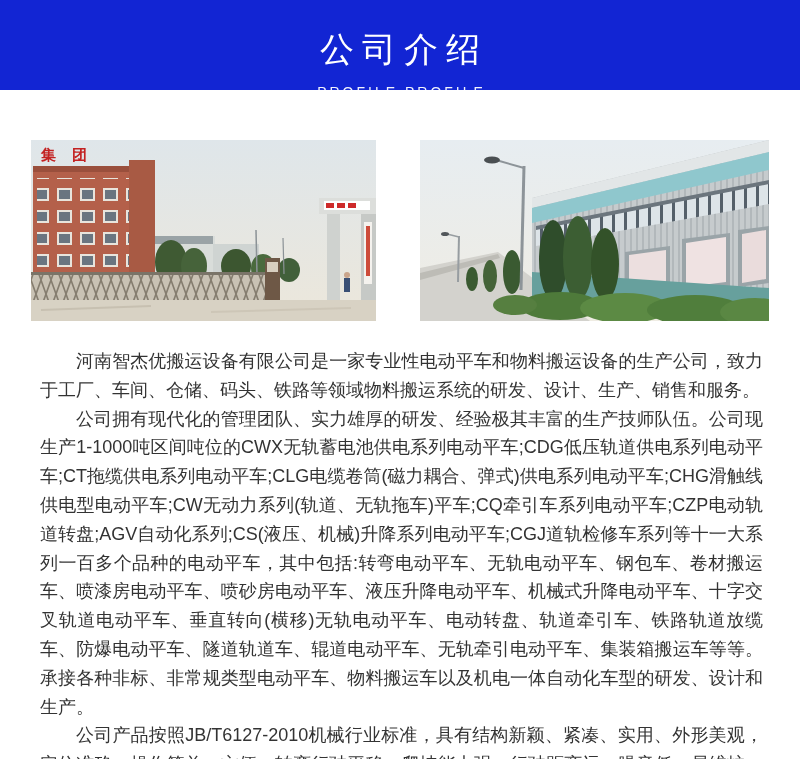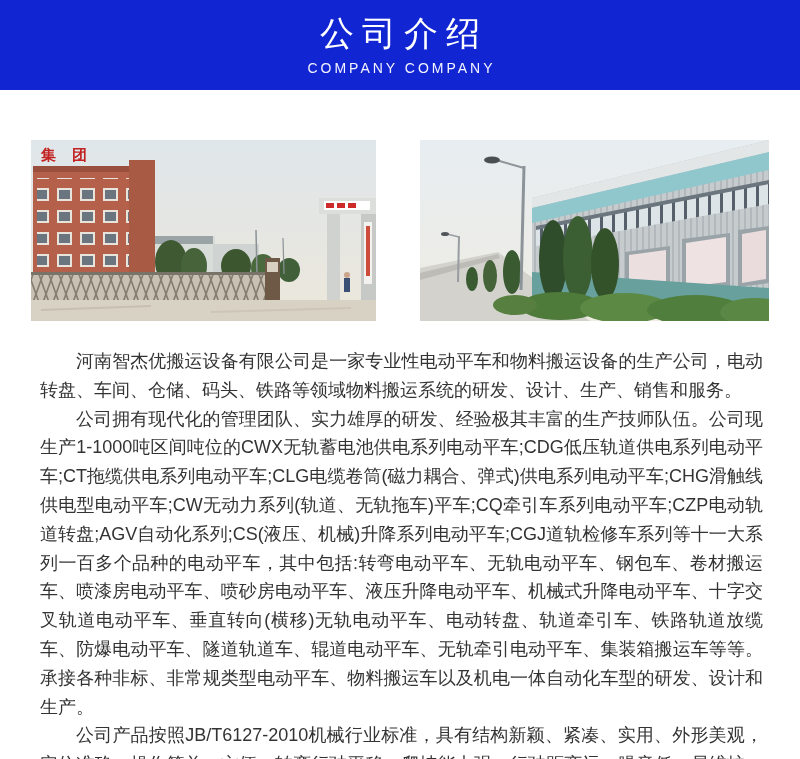--- a/index.html
+++ b/index.html
@@ -15,21 +15,21 @@
   .banner {
     width: 100%;
     height: 90px;
     background: #1225d3;
     color: #ffffff;
     text-align: center;
     box-sizing: border-box;
     padding-top: 15px;
   }
   .banner-title {
-    margin: 0;
+    margin: 16px;
     font-size: 34px;
     font-weight: 400;
     letter-spacing: 8px;
     text-indent: 8px;
     line-height: 1.1;
   }
   .banner-subtitle {
     margin: 8px 0 0 0;
     font-size: 14px;
     font-weight: 400;
@@ -65,21 +65,21 @@
     text-indent: 2em;
   }
 </style>
 </head>
 <body>
 
 <div class="page">
 
   <div class="banner" style="background: rgb(18, 37, 211); color: rgb(255, 255, 255);">
     <h1 class="banner-title">公司介绍</h1>
-    <div class="banner-subtitle">COMPANY COMPANY</div>
+    <div class="banner-subtitle">PROFILE PROFILE</div>
   </div>
 
   <div class="photos">
 
     <div class="photo photo-left">
       <svg width="345" height="181" viewBox="0 0 345 181">
         <defs>
           <linearGradient id="skyL" x1="0" y1="0" x2="0" y2="1">
             <stop offset="0" stop-color="#dfe6ea"></stop>
             <stop offset="1" stop-color="#ece7db"></stop>
@@ -196,18 +196,18 @@
         <line x1="104" y1="28" x2="76" y2="20" stroke="#8d9499" stroke-width="2"></line>
         <ellipse cx="72" cy="20" rx="8" ry="3.5" fill="#4a4f52"></ellipse>
         <line x1="38" y1="142" x2="39" y2="96" stroke="#979da1" stroke-width="2"></line>
         <line x1="39" y1="97" x2="27" y2="94" stroke="#979da1" stroke-width="1.5"></line>
         <ellipse cx="25" cy="94" rx="4" ry="2" fill="#51565a"></ellipse>
       </svg>
     </div>
   </div>
 
   <div class="profile" style="color: rgb(51, 51, 51);">
-    <p>河南智杰优搬运设备有限公司是一家专业性电动平车和物料搬运设备的生产公司，电动转盘、车间、仓储、码头、铁路等领域物料搬运系统的研发、设计、生产、销售和服务。</p>
+    <p>河南智杰优搬运设备有限公司是一家专业性电动平车和物料搬运设备的生产公司，致力于工厂、车间、仓储、码头、铁路等领域物料搬运系统的研发、设计、生产、销售和服务。</p>
     <p>公司拥有现代化的管理团队、实力雄厚的研发、经验极其丰富的生产技师队伍。公司现生产1-1000吨区间吨位的CWX无轨蓄电池供电系列电动平车;CDG低压轨道供电系列电动平车;CT拖缆供电系列电动平车;CLG电缆卷筒(磁力耦合、弹式)供电系列电动平车;CHG滑触线供电型电动平车;CW无动力系列(轨道、无轨拖车)平车;CQ牵引车系列电动平车;CZP电动轨道转盘;AGV自动化系列;CS(液压、机械)升降系列电动平车;CGJ道轨检修车系列等十一大系列一百多个品种的电动平车，其中包括:转弯电动平车、无轨电动平车、钢包车、卷材搬运车、喷漆房电动平车、喷砂房电动平车、液压升降电动平车、机械式升降电动平车、十字交叉轨道电动平车、垂直转向(横移)无轨电动平车、电动转盘、轨道牵引车、铁路轨道放缆车、防爆电动平车、隧道轨道车、辊道电动平车、无轨牵引电动平车、集装箱搬运车等等。承接各种非标、非常规类型电动平车、物料搬运车以及机电一体自动化车型的研发、设计和生产。</p>
     <p>公司产品按照JB/T6127-2010机械行业标准，具有结构新颖、紧凑、实用、外形美观，定位准确，操作简单、方便，转弯行驶平稳，爬坡能力强，行驶距离远，噪音低，易维护，可进行有线或无线操作等优点。</p>
   </div>
 
 </div>
 
 </body></html>

